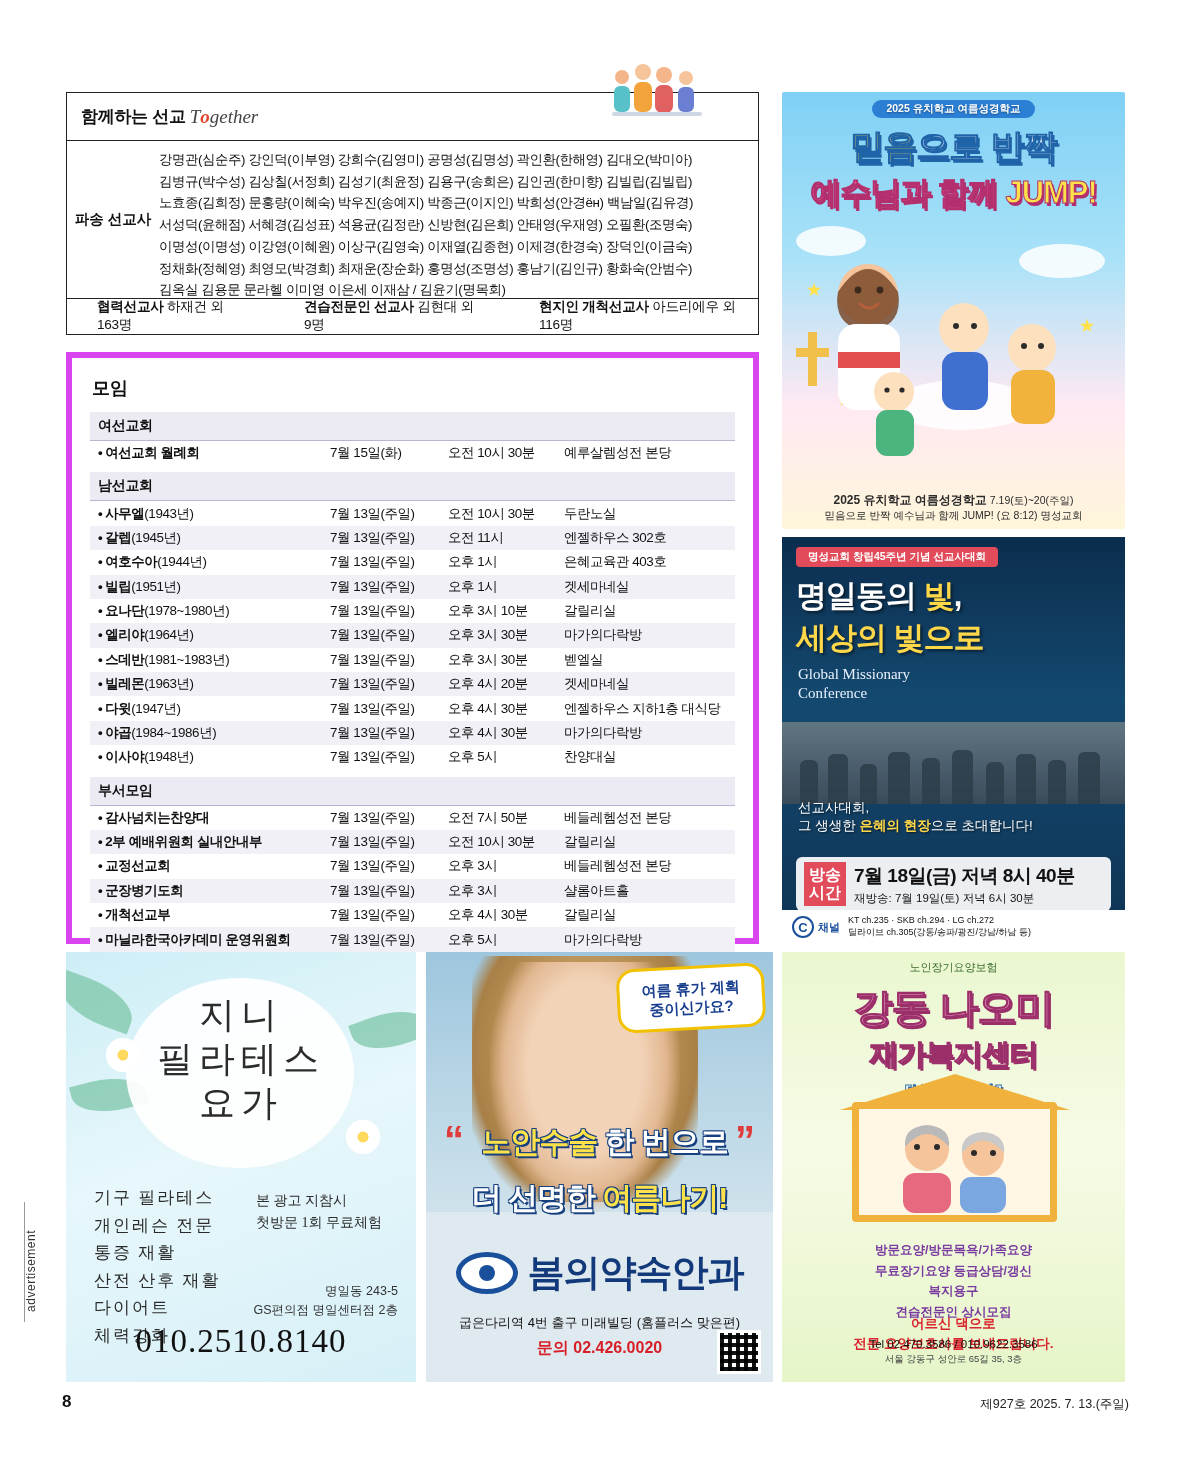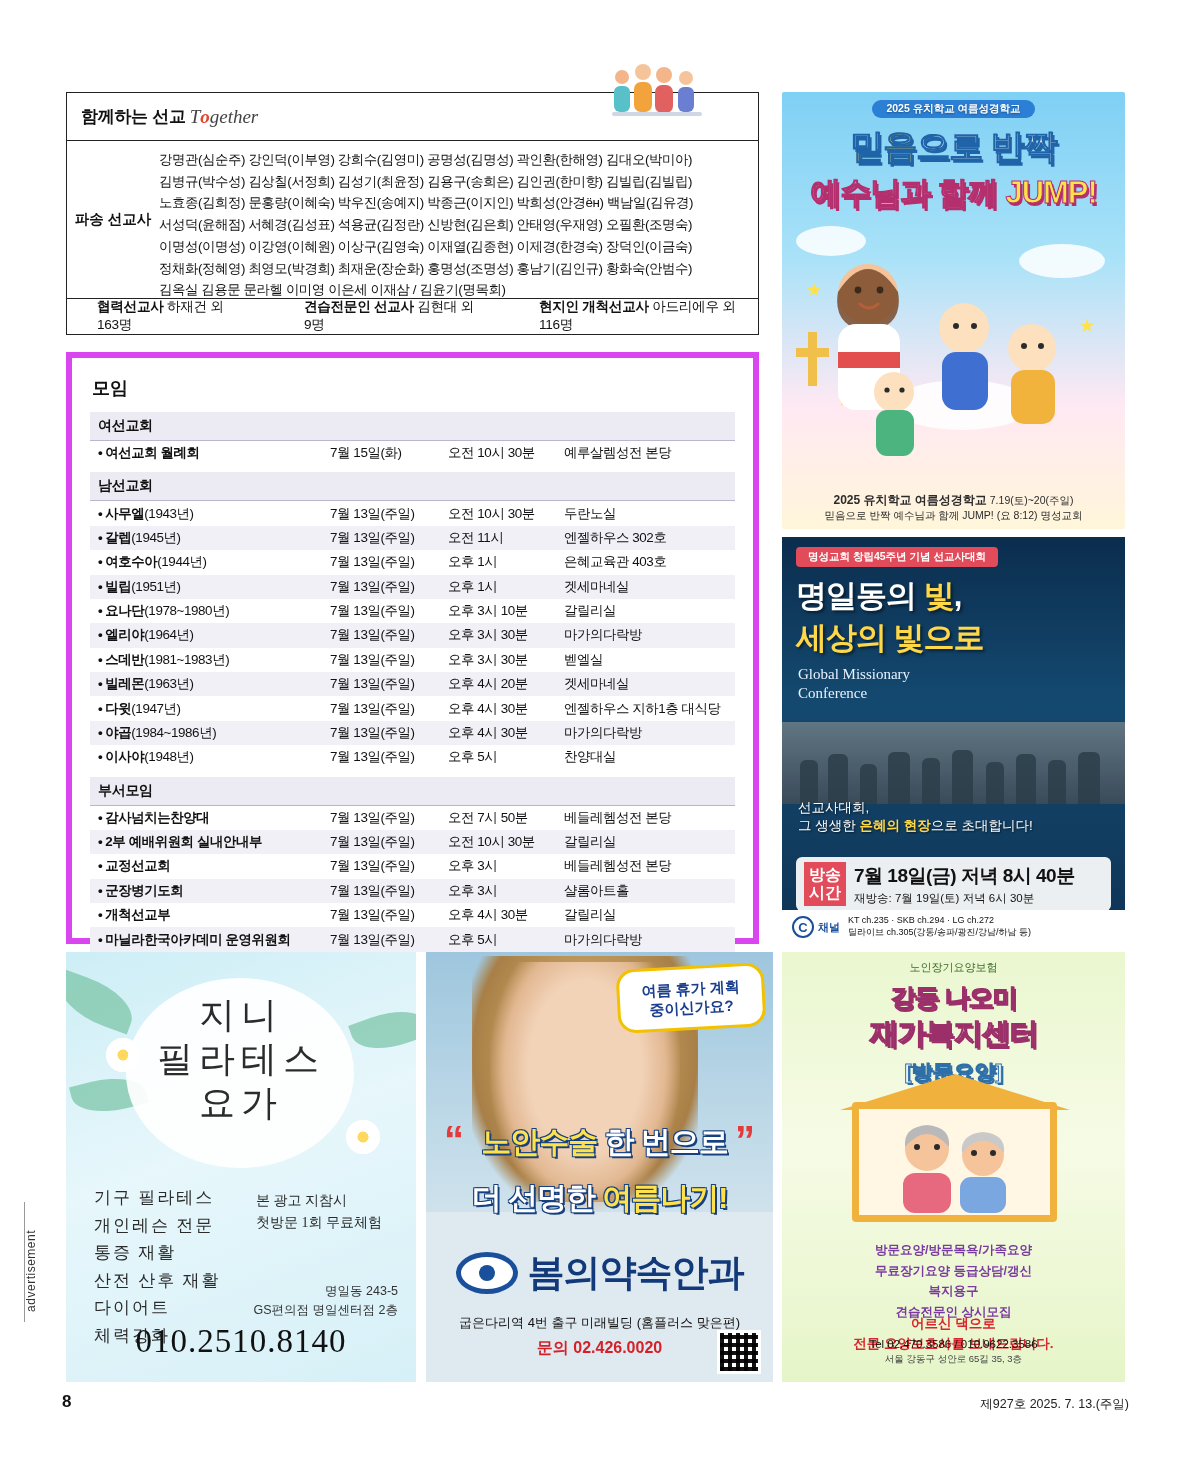--- a/index.html
+++ b/index.html
@@ -346,21 +346,21 @@
 
   
   .ad-naomi {
     left:782px; top:952px; width:343px; height:430px;
     background:linear-gradient(180deg,#eaf7cf 0%,#f6fbe6 45%,#e6f5c8 100%);
   }
   .na-top {
     text-align:center; padding-top:8px; font-size:11px; color:#3b6b2c;
   }
   .na-t1 {
-    text-align:center; margin-top:6px; font-size:25px; font-weight:bold;
+    text-align:center; margin-top:6px; font-size:39px; font-weight:bold;
     color:#f2a0c8; -webkit-text-stroke:1px #9b2f6a; text-shadow:2px 2px 0 #9b2f6a;
     letter-spacing:-1px;
   }
   .na-t2 {
     text-align:center; font-size:29px; font-weight:bold;
     color:#f2a0c8; -webkit-text-stroke:1px #9b2f6a; text-shadow:2px 2px 0 #9b2f6a;
     letter-spacing:-1px;
   }
   .na-t3 {
     text-align:center; margin-top:4px; font-size:21px; font-weight:bold;

